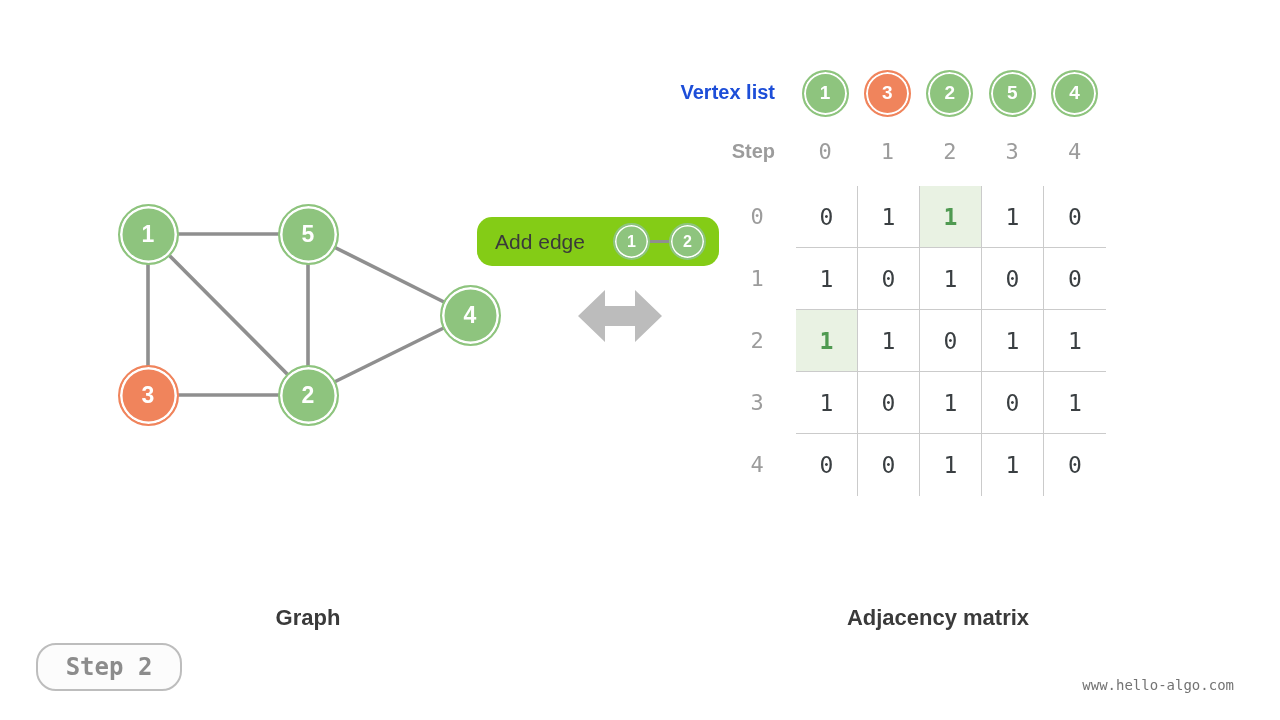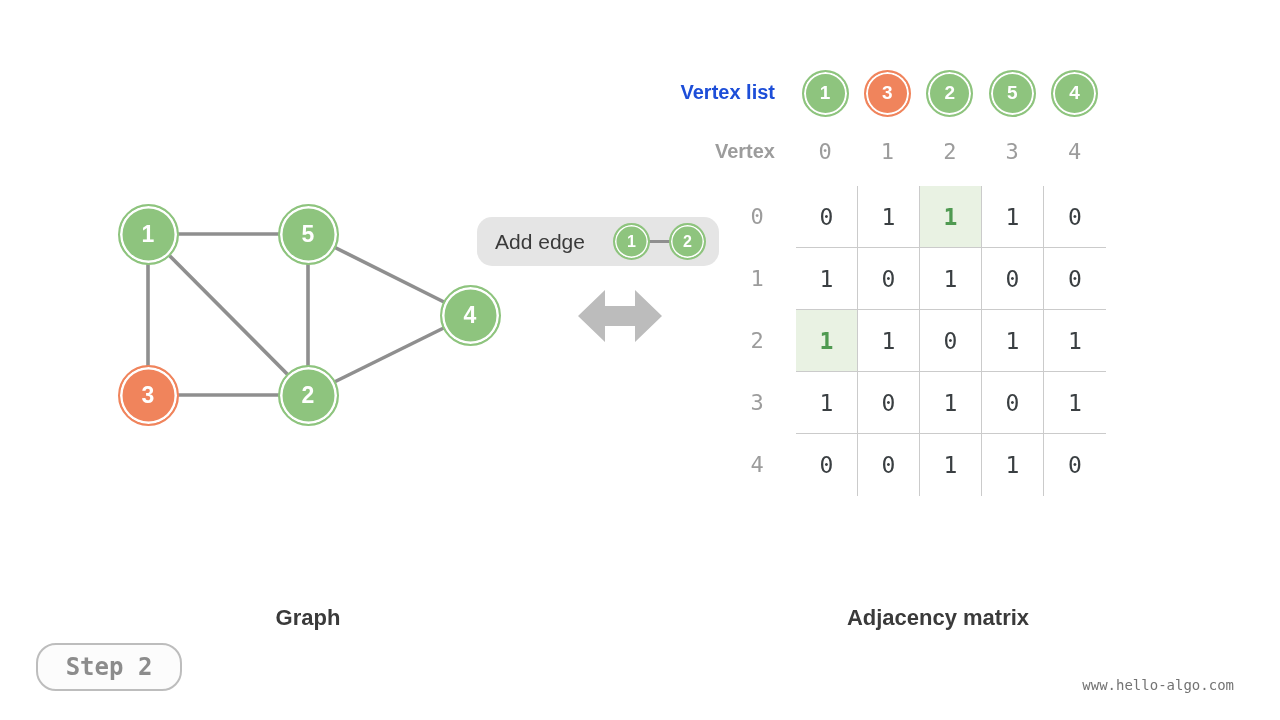--- a/index.html
+++ b/index.html
@@ -31,21 +31,21 @@
     border-radius: 50%;
     border: 2px solid;
     box-shadow: inset 0 0 0 2px #ffffff;
     display: flex; align-items: center; justify-content: center;
     color: #ffffff; font-size: 19px; font-weight: bold;
   }
   
   #add-edge-pill {
     position: absolute; left: 477px; top: 217px;
     width: 242px; height: 49px;
-    background: #e5e5e5; border-radius: 15px;
+    background: #84cc16; border-radius: 15px;
   }
   #add-edge-label {
     position: absolute; left: 18px; top: 0; height: 49px;
     display: flex; align-items: center;
     font-size: 21px; color: #3A3A3A;
   }
   .mnode {
     position: absolute; top: 6px;
     width: 33px; height: 33px;
     border-radius: 50%;
@@ -154,21 +154,21 @@
 
   <div id="vertex-list-label" class="right-label">Vertex list</div>
   <div id="vertex-circles">
       <div class="vnode" style="left: 801.5px; top: 69.5px; background: rgb(142, 196, 126); border-color: rgb(142, 196, 126);">1</div>
       <div class="vnode" style="left: 863.9px; top: 69.5px; background: rgb(240, 132, 92); border-color: rgb(240, 132, 92);">3</div>
       <div class="vnode" style="left: 926.3px; top: 69.5px; background: rgb(142, 196, 126); border-color: rgb(142, 196, 126);">2</div>
       <div class="vnode" style="left: 988.7px; top: 69.5px; background: rgb(142, 196, 126); border-color: rgb(142, 196, 126);">5</div>
       <div class="vnode" style="left: 1051.1px; top: 69.5px; background: rgb(142, 196, 126); border-color: rgb(142, 196, 126);">4</div>
     </div>
 
-  <div id="index-label" class="right-label">Vertex</div>
+  <div id="index-label" class="right-label">Step</div>
   <div id="index-values">
       <div class="index-val" style="left: 793.5px;">0</div>
       <div class="index-val" style="left: 855.9px;">1</div>
       <div class="index-val" style="left: 918.3px;">2</div>
       <div class="index-val" style="left: 980.7px;">3</div>
       <div class="index-val" style="left: 1043.1px;">4</div>
     </div>
 
   <div id="row-labels">
       <div class="row-label" style="top: 186px;">0</div>

